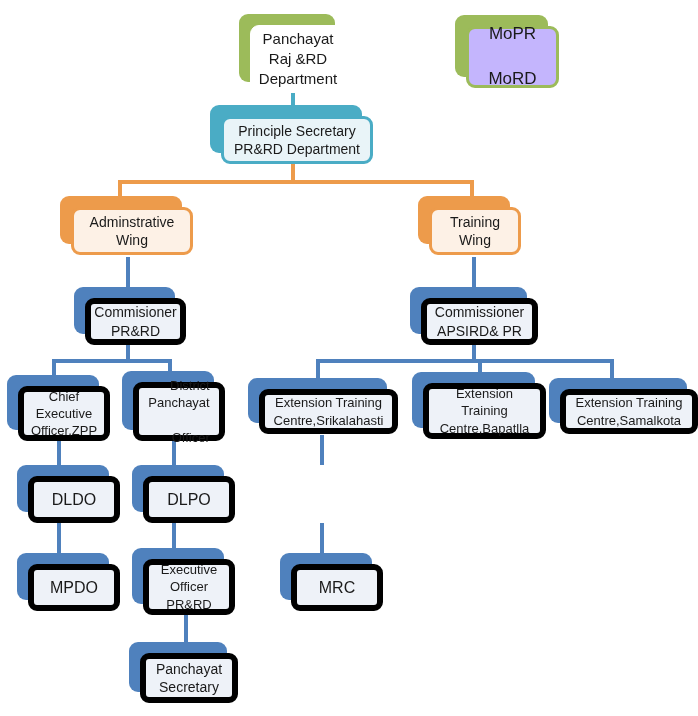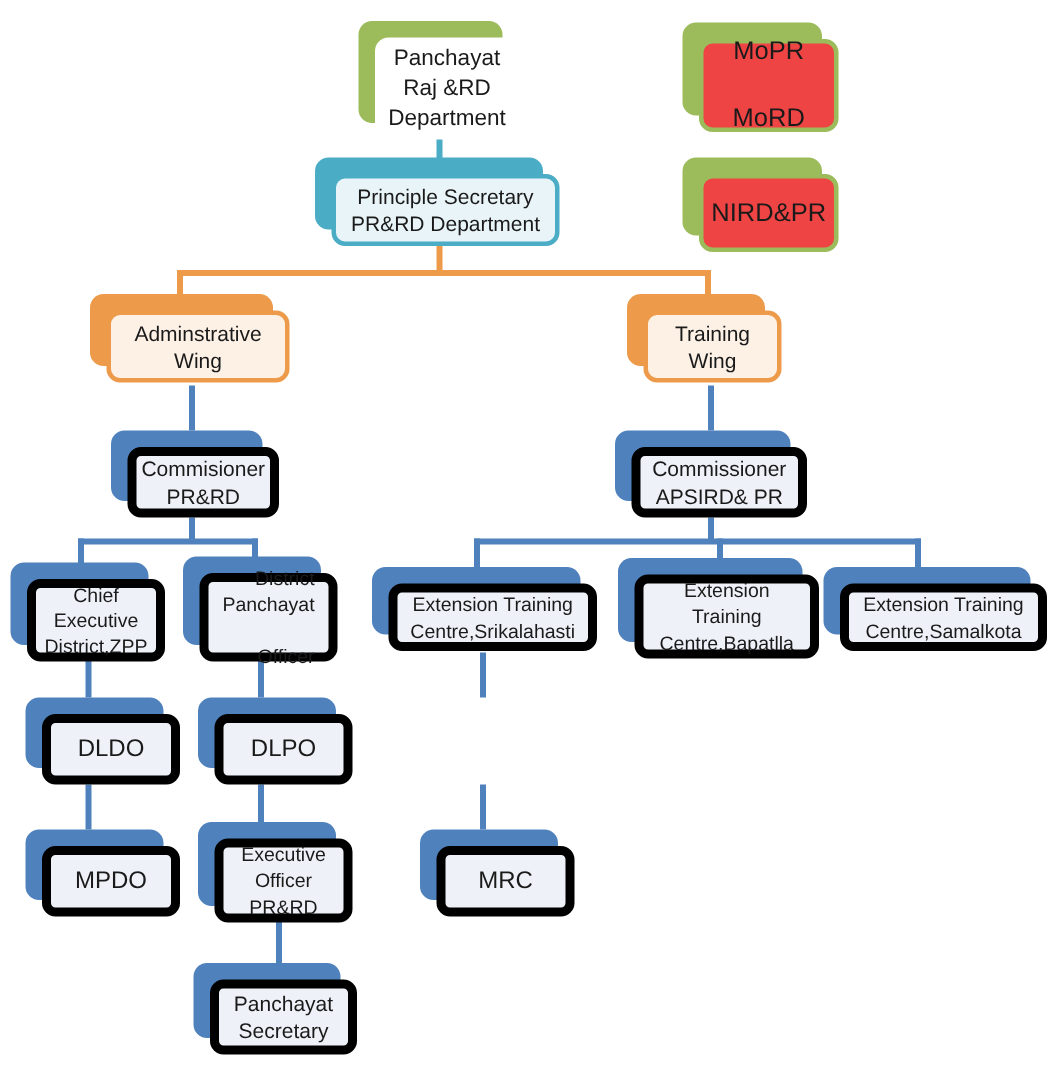--- a/index.html
+++ b/index.html
@@ -59,21 +59,21 @@
   
   .n-green .back  { background: #9cbb5a; }
   .n-green .front {
     background: #ffffff;
     border: 1px solid #ffffff;
     font-size: 15px;
   }
   
   .n-greenout .back  { background: #9cbb5a; }
   .n-greenout .front {
-    background: #ef4444;
+    background: #c4b5fd;
     border: 3px solid #9cbb5a;
     font-size: 17px;
   }
 
   
   .n-teal .back  { background: #4aacc5; }
   .n-teal .front {
     background: #e9f4f8;
     border: 3px solid #4aacc5;
     font-size: 14px;
@@ -149,26 +149,20 @@
 
   <div class="node n-greenout" style="left:455px; top:15px; width:93px; height:62px;">
     <div class="back"></div>
     <div class="front" style="left:11px; top:11px; width:93px; height:62px;">
       <span class="txt">MoPR
 
 MoRD</span>
     </div>
   </div>
 
-  <div class="node n-greenout" style="left:455px; top:105px; width:93px; height:52px;">
-    <div class="back"></div>
-    <div class="front" style="left:11px; top:11px; width:93px; height:52px;">
-      <span class="txt">NIRD&amp;PR</span>
-    </div>
-  </div>
 
   <div class="node n-teal" style="left:210px; top:105px; width:152px; height:48px;">
     <div class="back"></div>
     <div class="front" style="left:11px; top:11px; width:152px; height:48px;">
       <span class="txt">Principle Secretary
 PR&amp;RD Department</span>
     </div>
   </div>
 
   <div class="node n-orange" style="left:60px; top:196px; width:122px; height:48px;">
@@ -201,21 +195,21 @@
       <span class="txt">Commissioner
 APSIRD&amp; PR</span>
     </div>
   </div>
 
   <div class="node n-blue small" style="left:7px; top:375px; width:92px; height:55px;">
     <div class="back"></div>
     <div class="front" style="left:11px; top:11px; width:92px; height:55px;">
       <span class="txt">Chief
 Executive
-District,ZPP</span>
+Officer,ZPP</span>
     </div>
   </div>
 
   <div class="node n-blue small" style="left:122px; top:371px; width:92px; height:59px;">
     <div class="back"></div>
     <div class="front" style="left:11px; top:11px; width:92px; height:59px;text-align:right;">
       <span class="txt">District
 Panchayat
 
 Officer</span>

